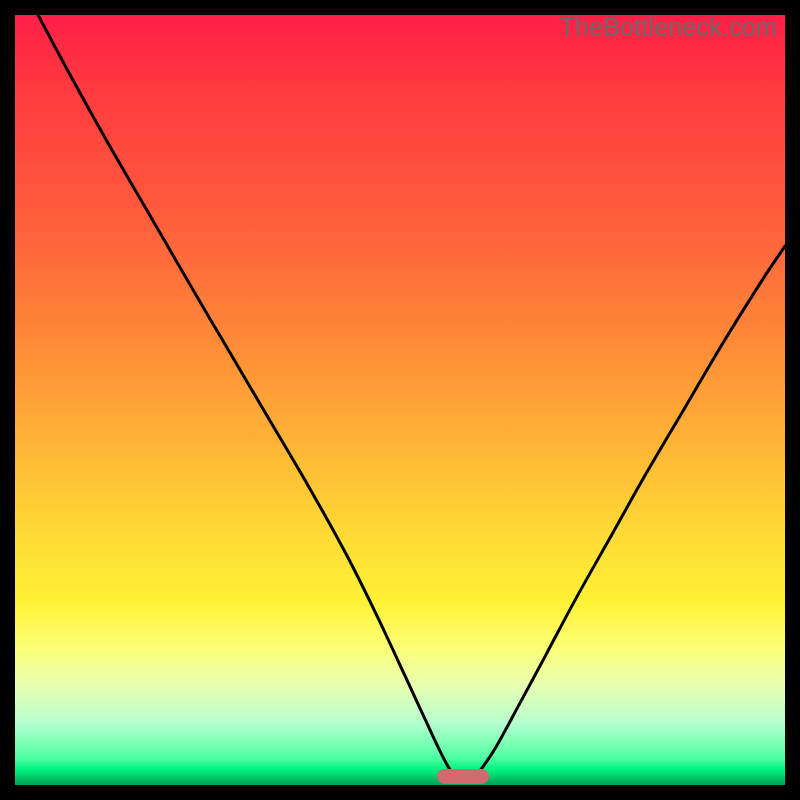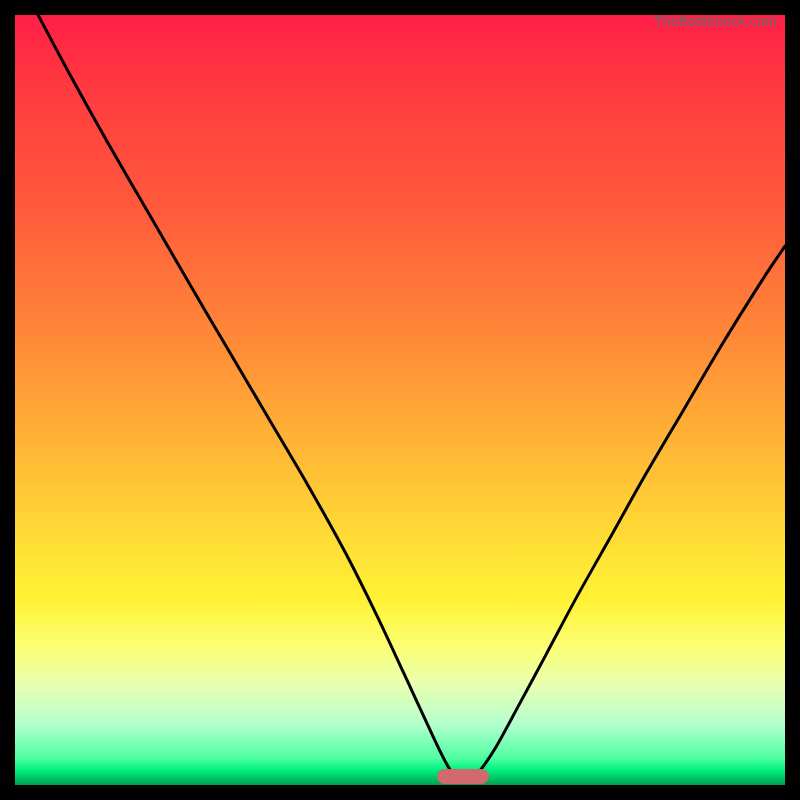--- a/index.html
+++ b/index.html
@@ -39,21 +39,21 @@
       #4fffa2 96.5%,
       #00f27f 98%,
       #009f50 100%
     );
   }
   .watermark {
     position: absolute;
     top: -2px;
     right: 8px;
     font-family: Arial, Helvetica, sans-serif;
-    font-size: 14px;
+    font-size: 25px;
     color: #6a6a6a;
     letter-spacing: 0.2px;
     user-select: none;
   }
   svg.curve {
     position: absolute;
     left: 0;
     top: 0;
   }
   .marker {

